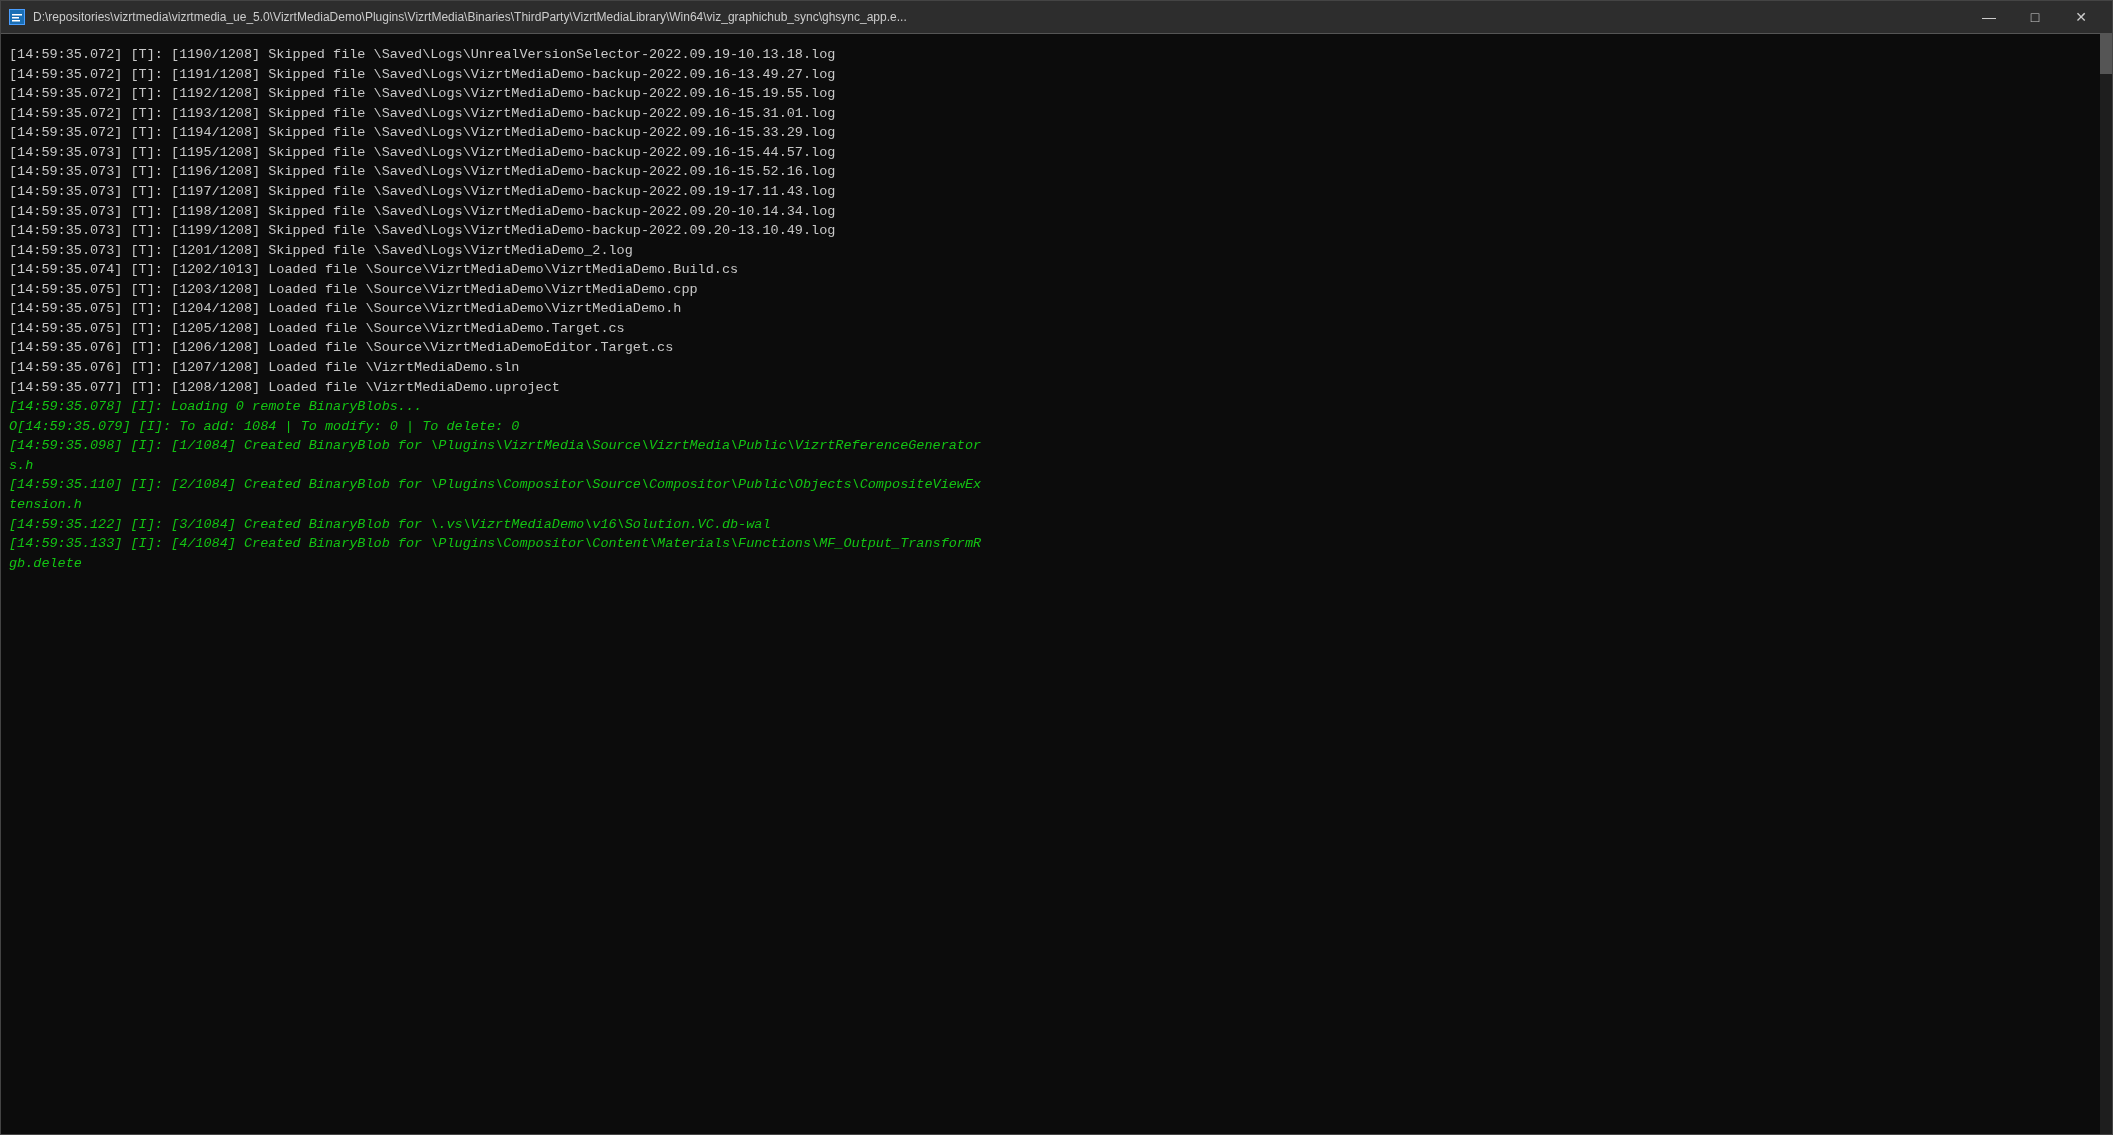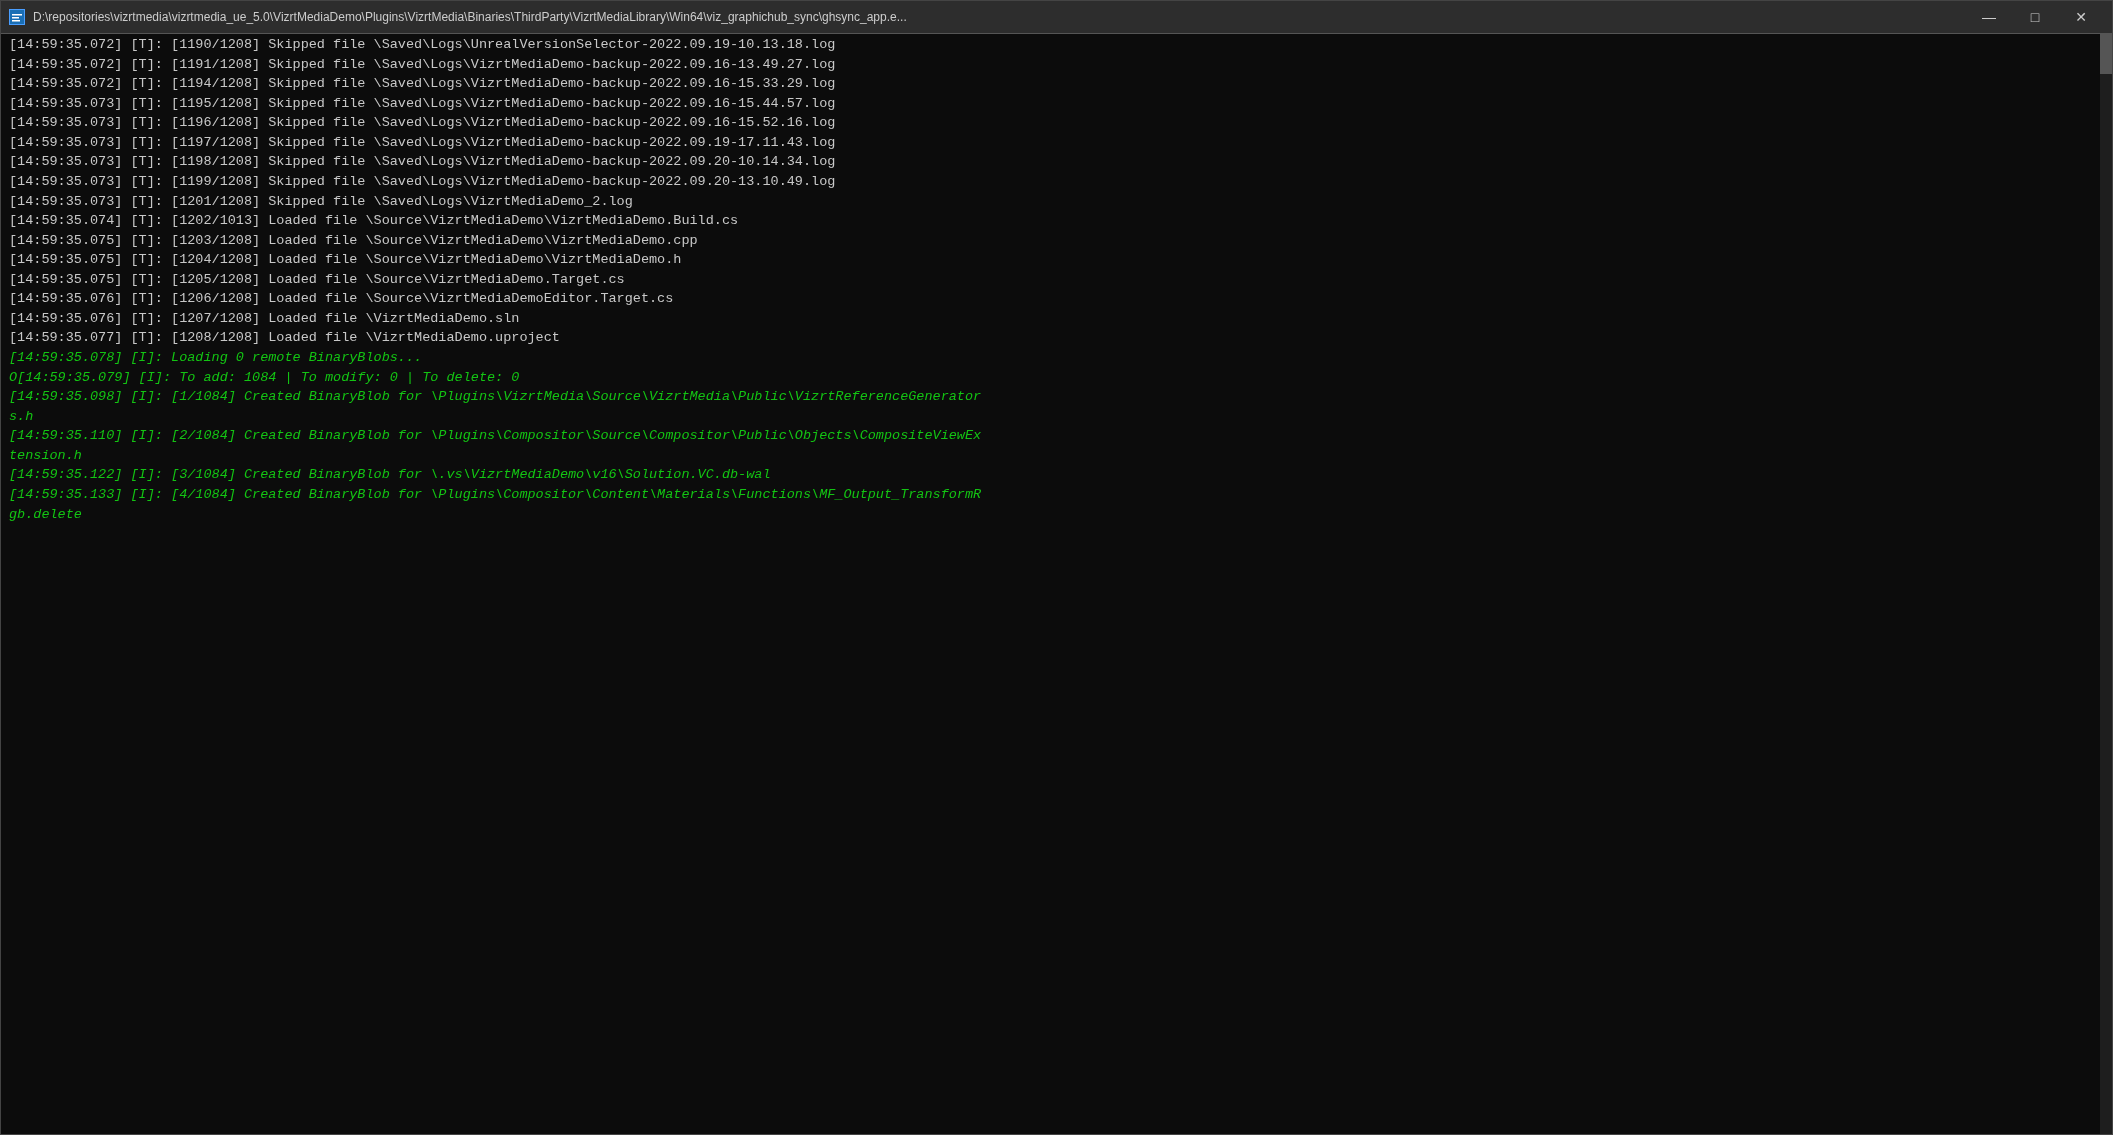--- a/index.html
+++ b/index.html
@@ -77,21 +77,21 @@
       font-size: 14px;
       font-family: 'Segoe UI', sans-serif;
       background: transparent;
       border: none;
     }
 
     .console-area {
       flex: 1;
       background: #0c0c0c;
       overflow: hidden;
-      padding: 1px 8px;
+      padding: 11px 8px;
       position: relative;
     }
 
     .log-line {
       white-space: pre;
       line-height: 1.45;
       font-size: 13.5px;
       font-family: 'Courier New', Courier, monospace;
     }
 
@@ -142,20 +142,22 @@
       <button class="title-bar-btn">—</button>
       <button class="title-bar-btn">□</button>
       <button class="title-bar-btn close">✕</button>
     </div>
   </div>
 
   <div class="console-area">
     <div id="log-container">
         <div class="log-line text-white">[14:59:35.072] [T]: [1190/1208] Skipped file \Saved\Logs\UnrealVersionSelector-2022.09.19-10.13.18.log</div>
         <div class="log-line text-white">[14:59:35.072] [T]: [1191/1208] Skipped file \Saved\Logs\VizrtMediaDemo-backup-2022.09.16-13.49.27.log</div>
+        <div class="log-line text-white">[14:59:35.072] [T]: [1192/1208] Skipped file \Saved\Logs\VizrtMediaDemo-backup-2022.09.16-15.19.55.log</div>
+        <div class="log-line text-white">[14:59:35.072] [T]: [1193/1208] Skipped file \Saved\Logs\VizrtMediaDemo-backup-2022.09.16-15.31.01.log</div>
         <div class="log-line text-white">[14:59:35.072] [T]: [1194/1208] Skipped file \Saved\Logs\VizrtMediaDemo-backup-2022.09.16-15.33.29.log</div>
         <div class="log-line text-white">[14:59:35.073] [T]: [1195/1208] Skipped file \Saved\Logs\VizrtMediaDemo-backup-2022.09.16-15.44.57.log</div>
         <div class="log-line text-white">[14:59:35.073] [T]: [1196/1208] Skipped file \Saved\Logs\VizrtMediaDemo-backup-2022.09.16-15.52.16.log</div>
         <div class="log-line text-white">[14:59:35.073] [T]: [1197/1208] Skipped file \Saved\Logs\VizrtMediaDemo-backup-2022.09.19-17.11.43.log</div>
         <div class="log-line text-white">[14:59:35.073] [T]: [1198/1208] Skipped file \Saved\Logs\VizrtMediaDemo-backup-2022.09.20-10.14.34.log</div>
         <div class="log-line text-white">[14:59:35.073] [T]: [1199/1208] Skipped file \Saved\Logs\VizrtMediaDemo-backup-2022.09.20-13.10.49.log</div>
         <div class="log-line text-white">[14:59:35.073] [T]: [1201/1208] Skipped file \Saved\Logs\VizrtMediaDemo_2.log</div>
         <div class="log-line text-white">[14:59:35.074] [T]: [1202/1013] Loaded file \Source\VizrtMediaDemo\VizrtMediaDemo.Build.cs</div>
         <div class="log-line text-white">[14:59:35.075] [T]: [1203/1208] Loaded file \Source\VizrtMediaDemo\VizrtMediaDemo.cpp</div>
         <div class="log-line text-white">[14:59:35.075] [T]: [1204/1208] Loaded file \Source\VizrtMediaDemo\VizrtMediaDemo.h</div>

